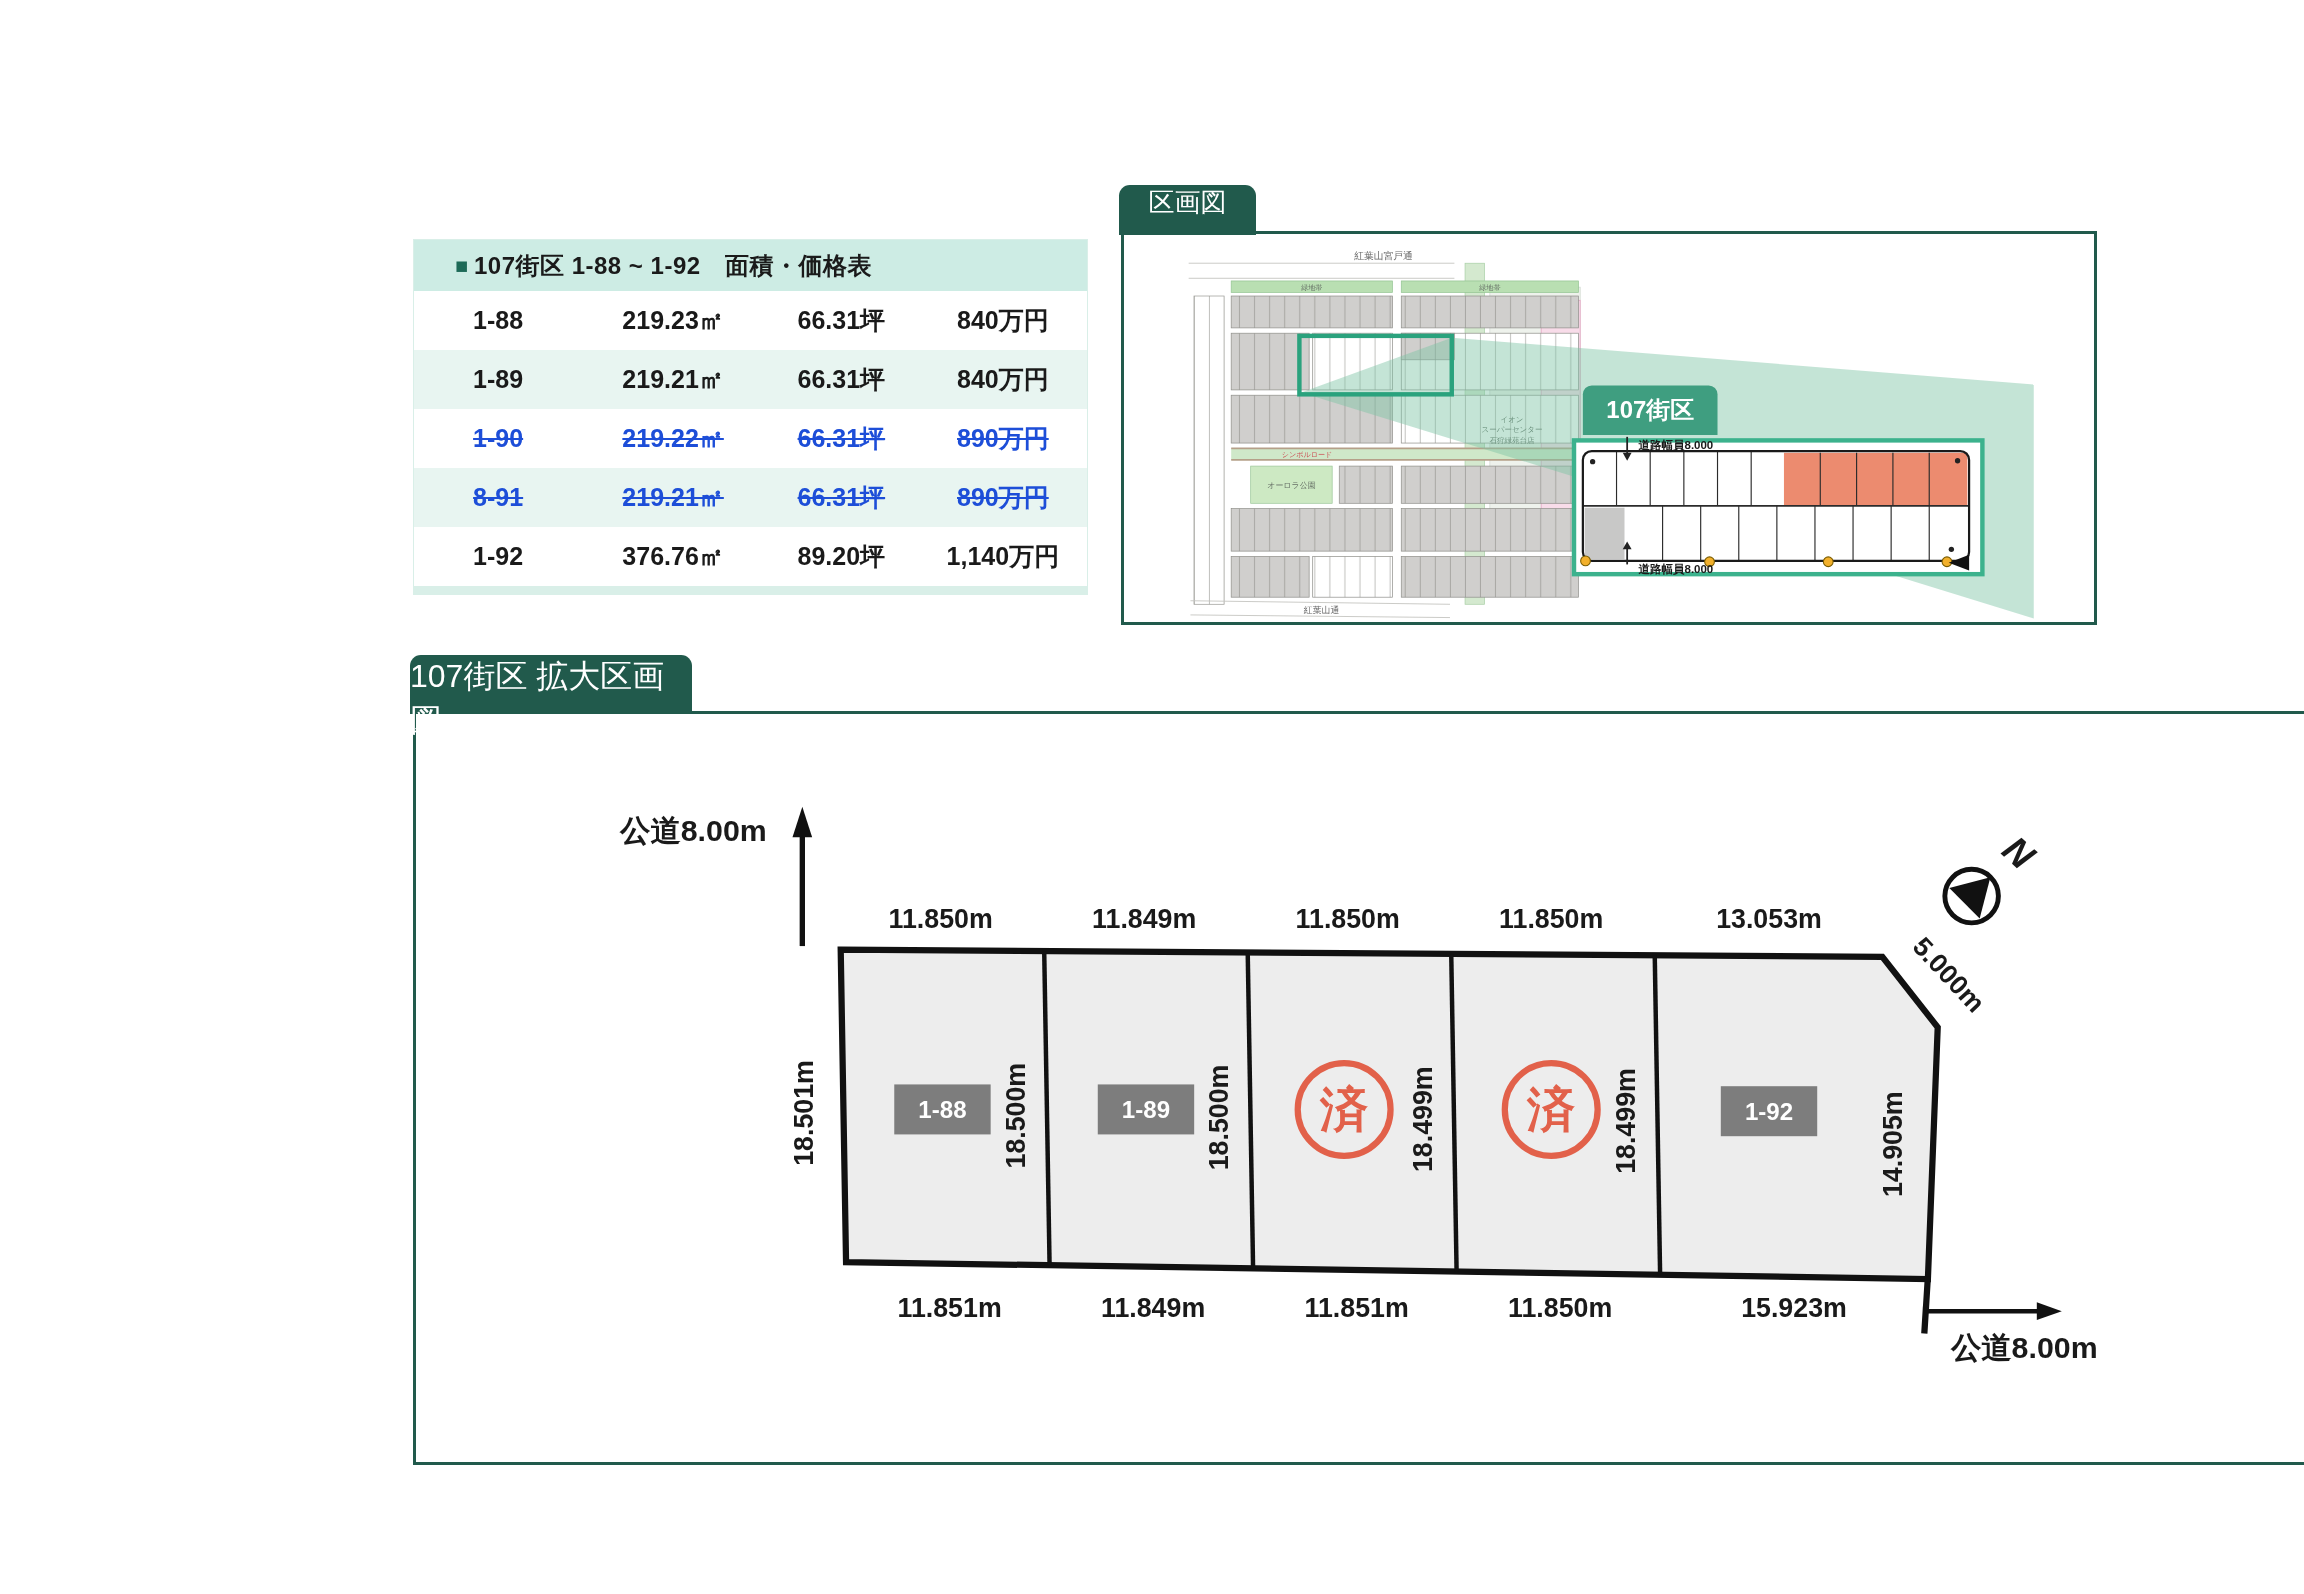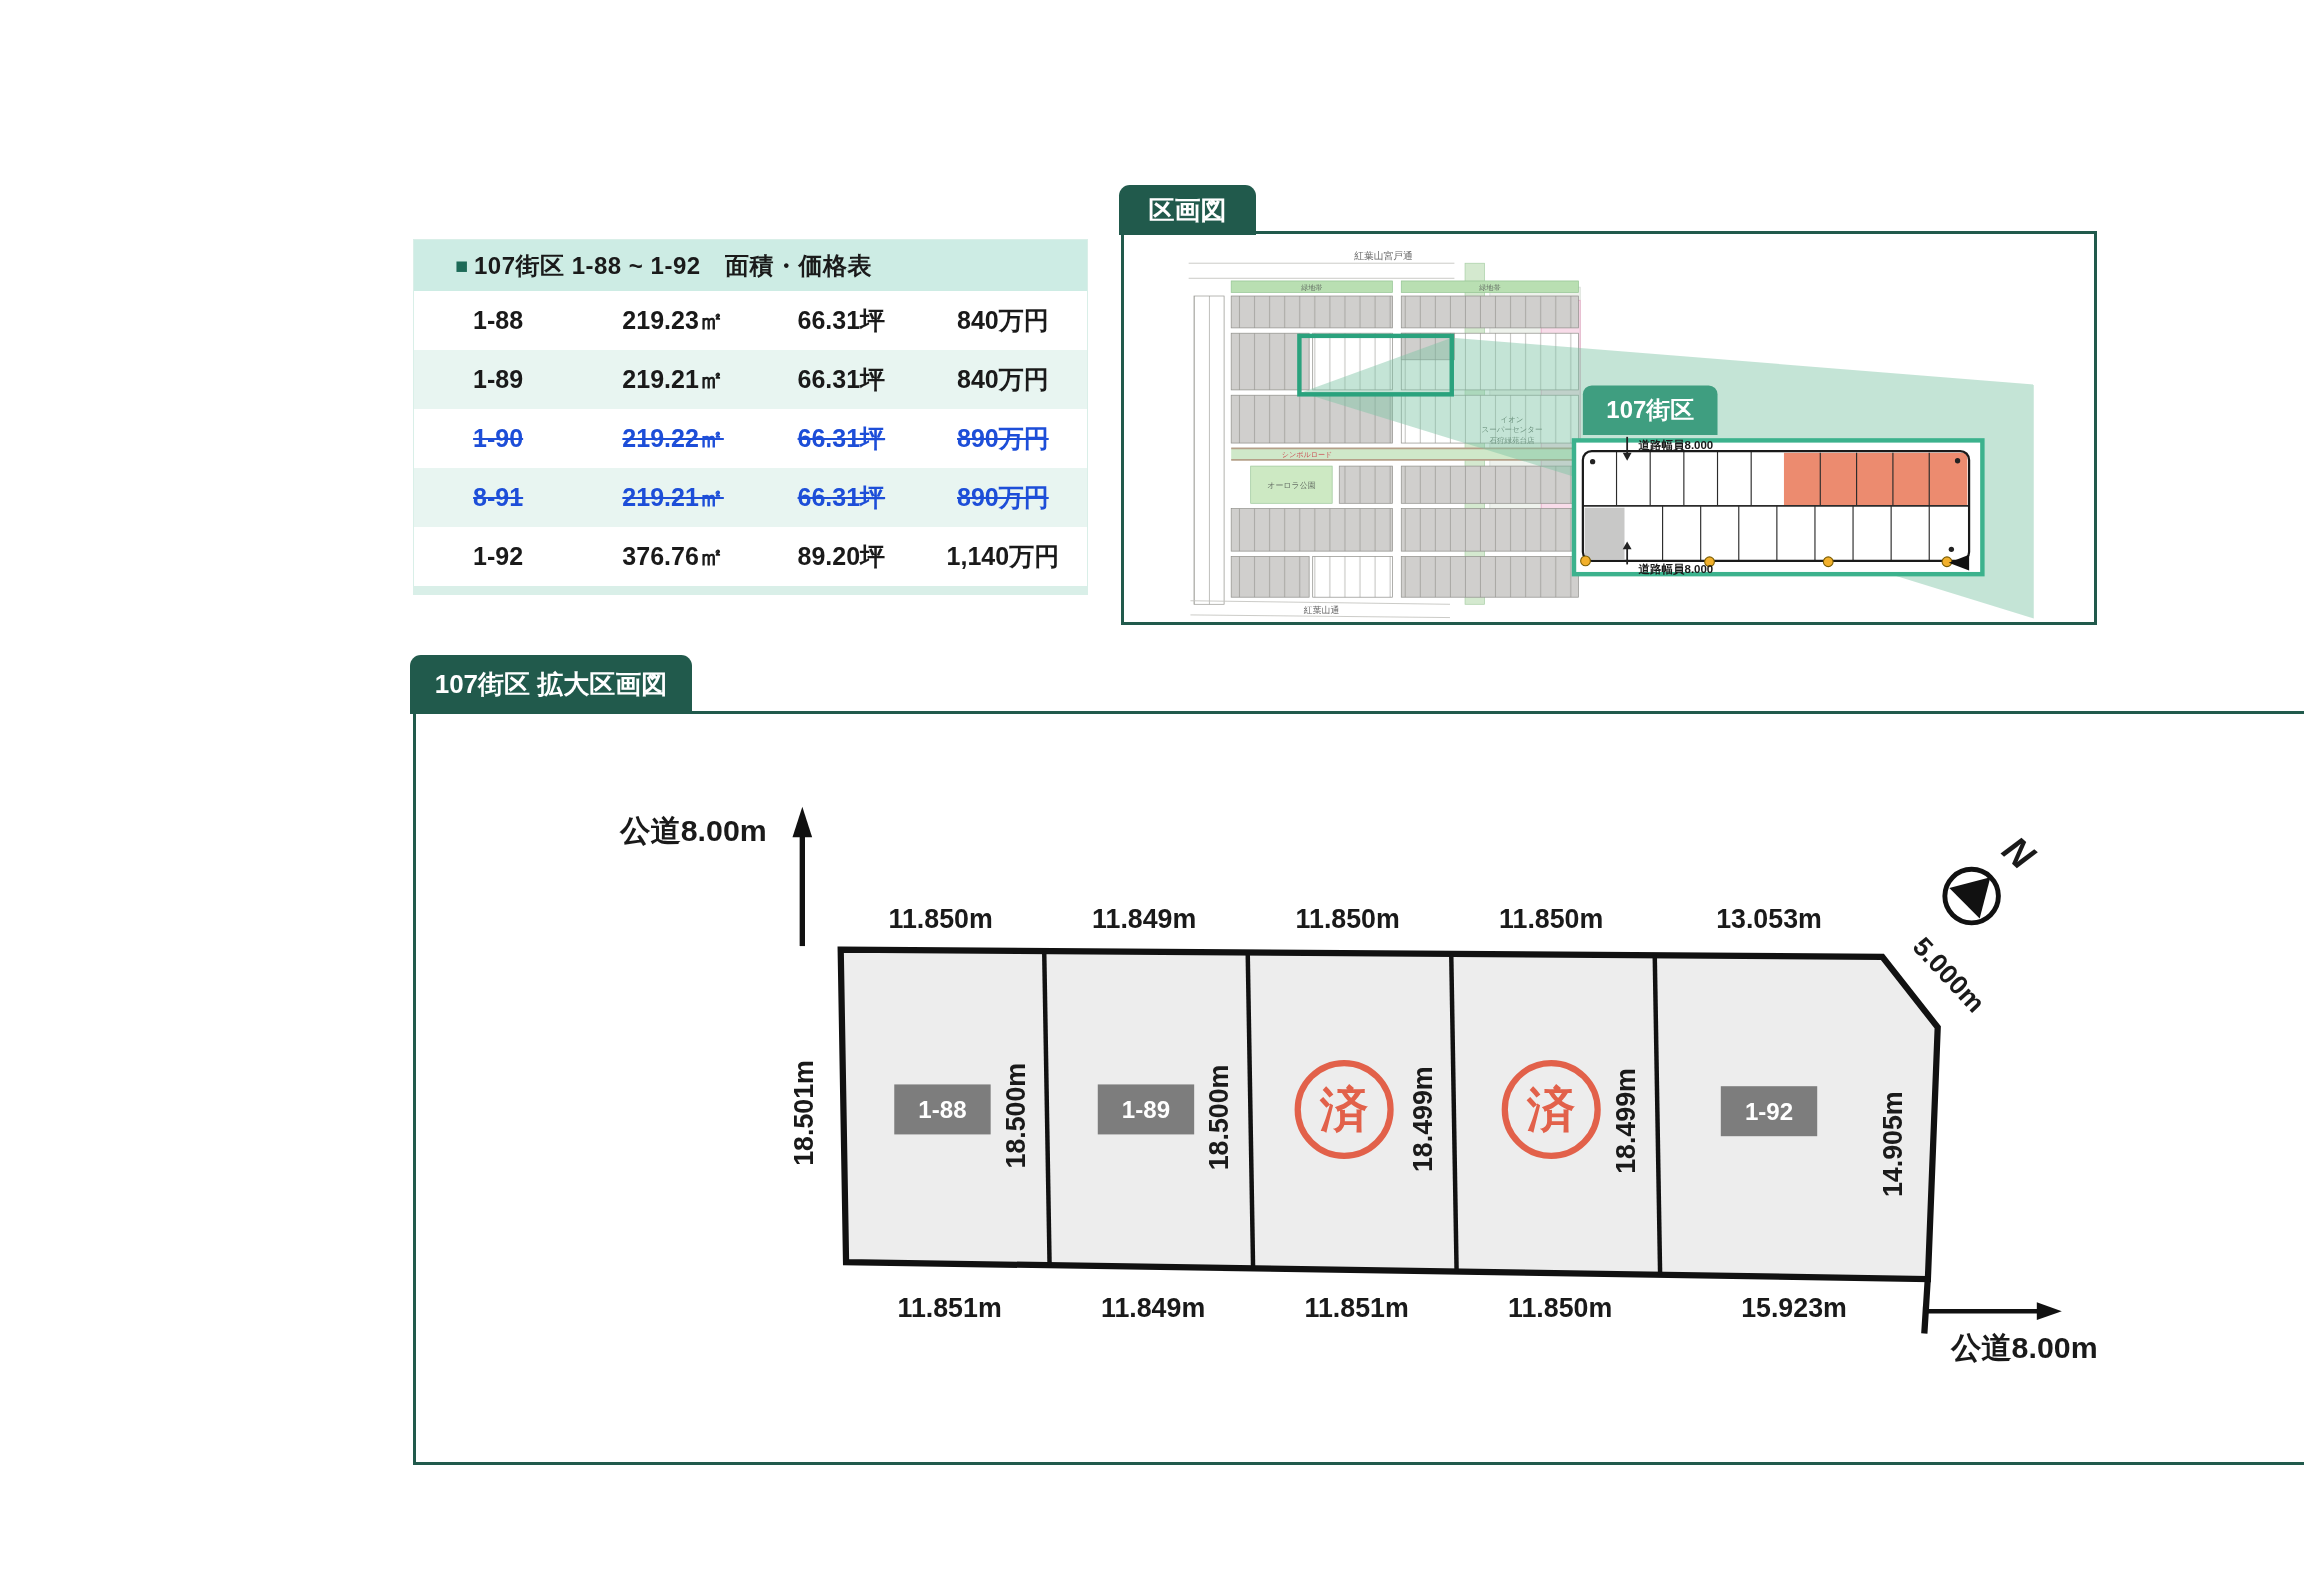--- a/index.html
+++ b/index.html
@@ -11,25 +11,25 @@
                border:1.8px solid #d9efe8;border-bottom:9px solid #d9efe8;box-sizing:border-box;background:#fff;}
   .pt-header{height:51px;background:#cdece4;display:flex;align-items:center;
              padding-left:41px;font-size:24px;font-weight:bold;letter-spacing:0.5px;}
   .pt-marker{color:#1d6a57;margin-right:5.4px;font-size:21.6px;}
   .pt-row{height:59px;display:grid;grid-template-columns:25% 27% 23% 25%;
           align-items:center;text-align:center;font-size:25px;font-weight:bold;background:#fff;}
   .pt-row.alt{background:#e8f5f1;}
   .pt-row.sold{color:#1d4ed8;text-decoration:line-through;}
 
   
-  .tab{position:absolute;background:#215a4c;color:#fff;font-weight:bold;
-       display:flex;align-items:center;justify-content:center;
+  .tab{position:absolute;background:#215a4c;color:#fff;font-weight:normal;
+       display:flex;align-items:flex-start;justify-content:center;
        border-radius:10.8px 10.8px 0 0;z-index:3;}
   .tab-overview{left:1119px;top:185px;width:137px;height:50px;font-size:26px;}
-  .tab-plan{left:410px;top:655px;width:282px;height:59px;font-size:26px;}
+  .tab-plan{left:410px;top:655px;width:282px;height:59px;font-size:32px;}
   .panel{position:absolute;border:3.6px solid #215a4c;background:#fff;box-sizing:border-box;z-index:2;}
   .panel-overview{left:1121px;top:231px;width:976px;height:394px;}
   .panel-plan{left:413px;top:711px;width:1906px;height:754px;}
   .panel svg{display:block;width:100%;height:100%;}
 
   svg text{font-family:"Liberation Sans","DejaVu Sans",sans-serif;font-weight:bold;fill:#1a1a1a;}
   svg text.thin{font-weight:normal;fill:#666;}
   svg text.tiny{font-weight:normal;fill:#667066;}
   svg text.white{fill:#ffffff;}
   svg text.red{fill:#cc4f55;font-weight:normal;}

